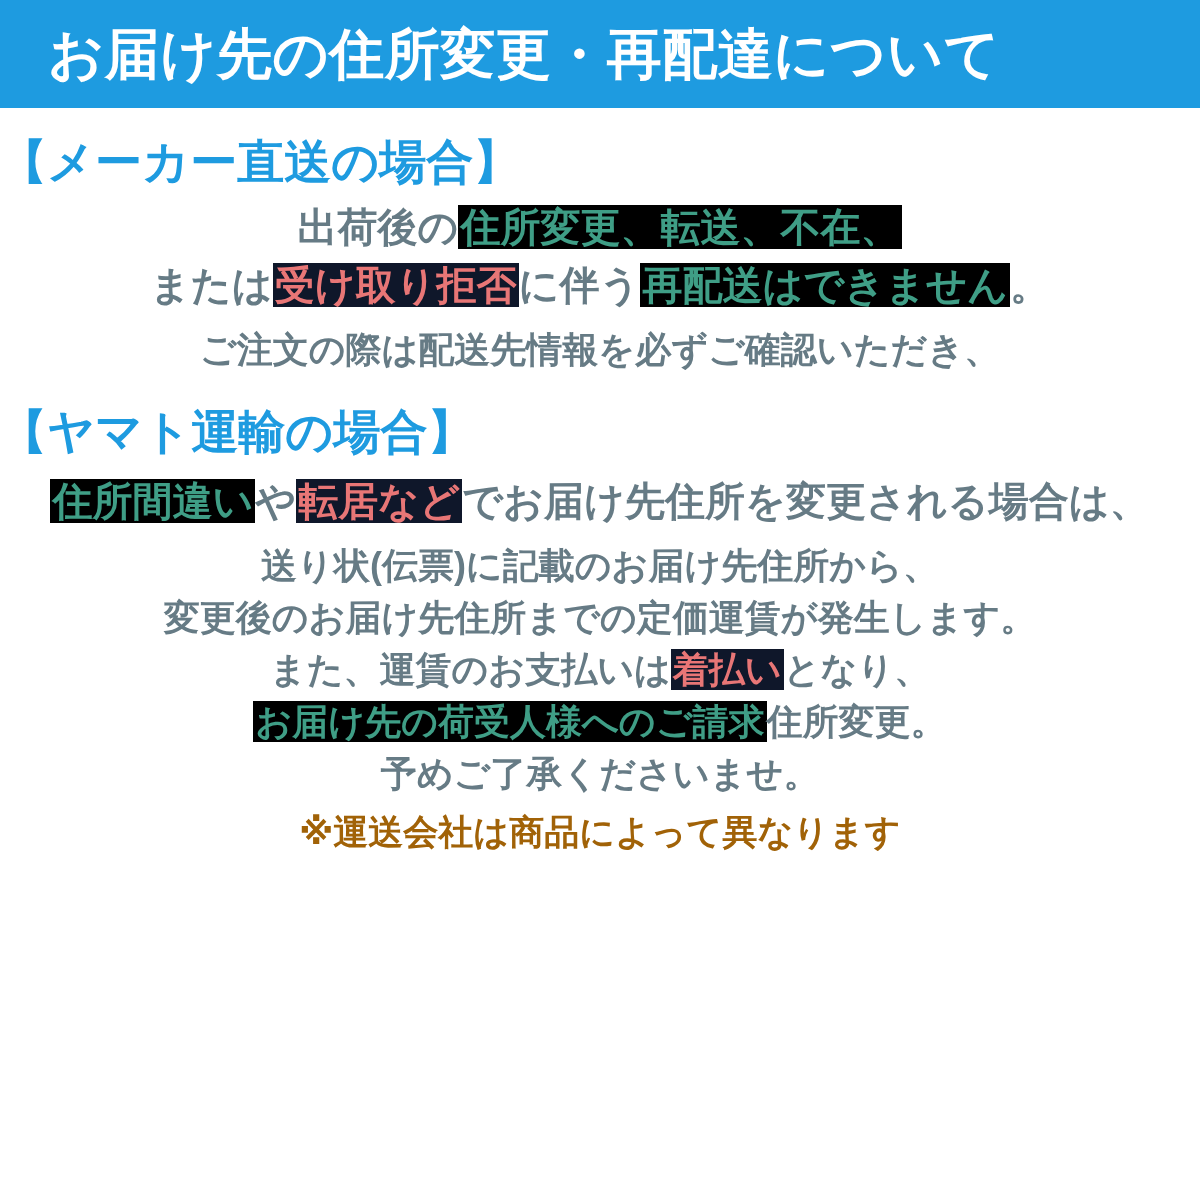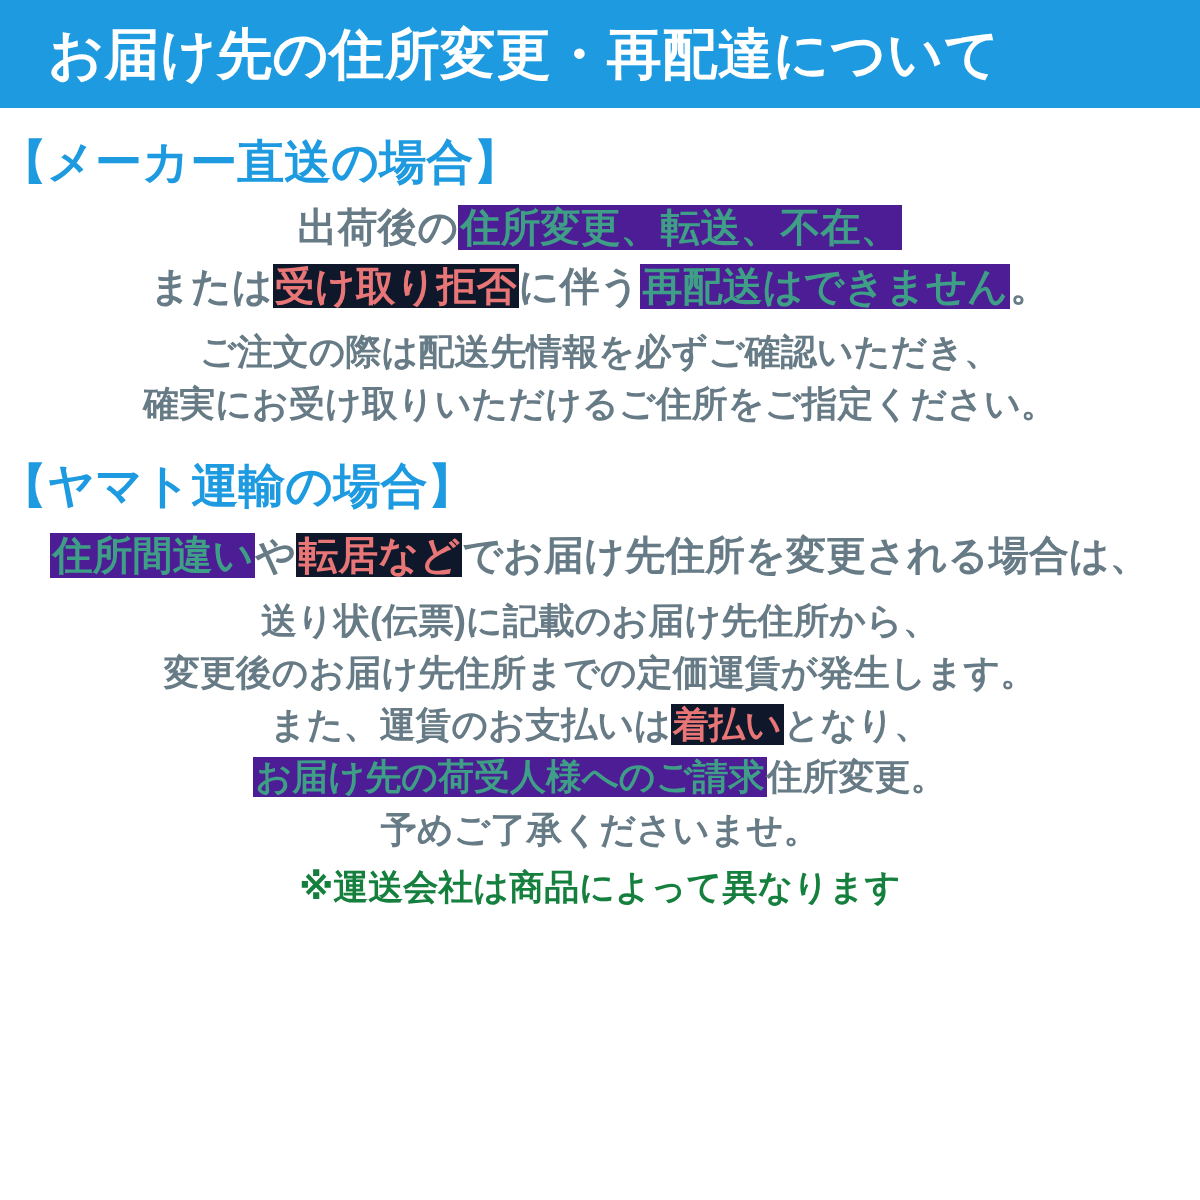--- a/index.html
+++ b/index.html
@@ -60,32 +60,31 @@
     font-weight: bold;
     text-align: center;
     line-height: 1.45;
     white-space: nowrap;
     margin: 0;
   }
   .line.small {
     font-size: 36px;
   }
   .mark-green {
-    background: #4c1d95;
+    background: #000000;
     color: #3f9e86;
     padding: 0 2px;
-    font-family: Liberation Serif, serif;
   }
   .mark-pink {
     background: #0f172a;
     color: #e87676;
     padding: 0 2px;
   }
   .note {
-    color: #15803d;
+    color: #a16207;
     font-size: 35px;
     font-weight: bold;
     text-align: center;
     line-height: 1.2;
     margin: 0;
   }
   .gap-b { height: 10px; }
   .gap-c { height: 14px; }
 </style>
 </head>
@@ -107,21 +106,20 @@
       <span class="plain">出荷後の</span><span class="mark-green">住所変更、転送、不在、</span>
     </div>
 
     <div class="line">
       <span class="plain">または</span><span class="mark-pink">受け取り拒否</span><span class="plain">に伴う</span><span class="mark-green">再配送はできません</span><span class="plain">。</span>
     </div>
 
     <div class="gap-b"></div>
 
     <div class="line small">ご注文の際は配送先情報を必ずご確認いただき、</div>
-    <div class="line small">確実にお受け取りいただけるご住所をご指定ください。</div>
 
     <div class="section-heading second">【ヤマト運輸の場合】</div>
 
     <div class="gap-c"></div>
 
     <div class="line">
       <span class="mark-green">住所間違い</span><span class="plain">や</span><span class="mark-pink">転居など</span><span class="plain">でお届け先住所を変更される場合は、</span>
     </div>
 
     <div class="gap-b"></div>

